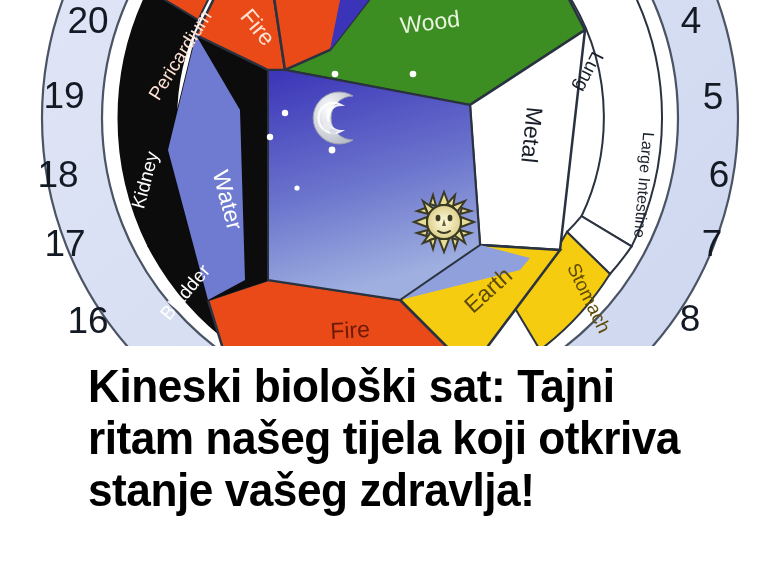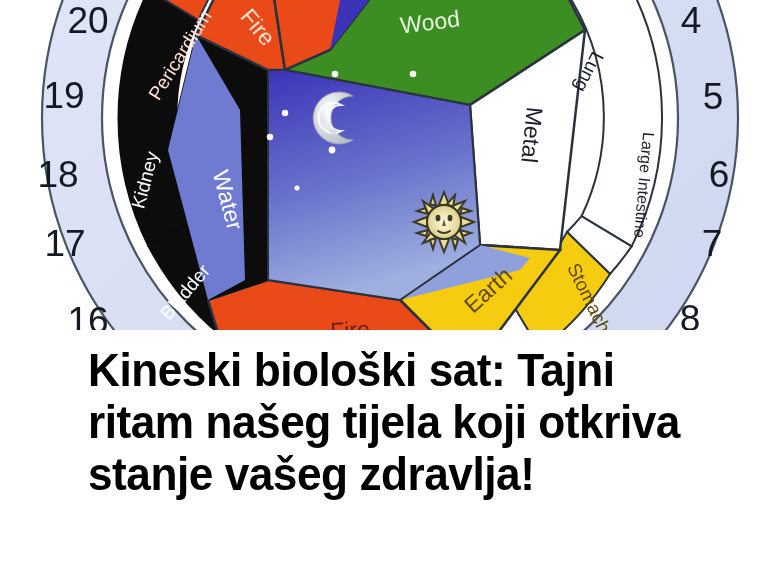--- a/index.html
+++ b/index.html
@@ -25,21 +25,21 @@
     background: #ffffff;
   }
   #clock-svg {
     position: absolute;
     left: 0;
     top: 0;
   }
   #caption {
     position: absolute;
     left: 0;
-    top: 330px;
+    top: 346px;
     width: 780px;
     height: 234px;
     background: #ffffff;
   }
   #caption-text {
     position: absolute;
     left: 88px;
     top: 14px;
     width: 660px;
     color: #000000;

